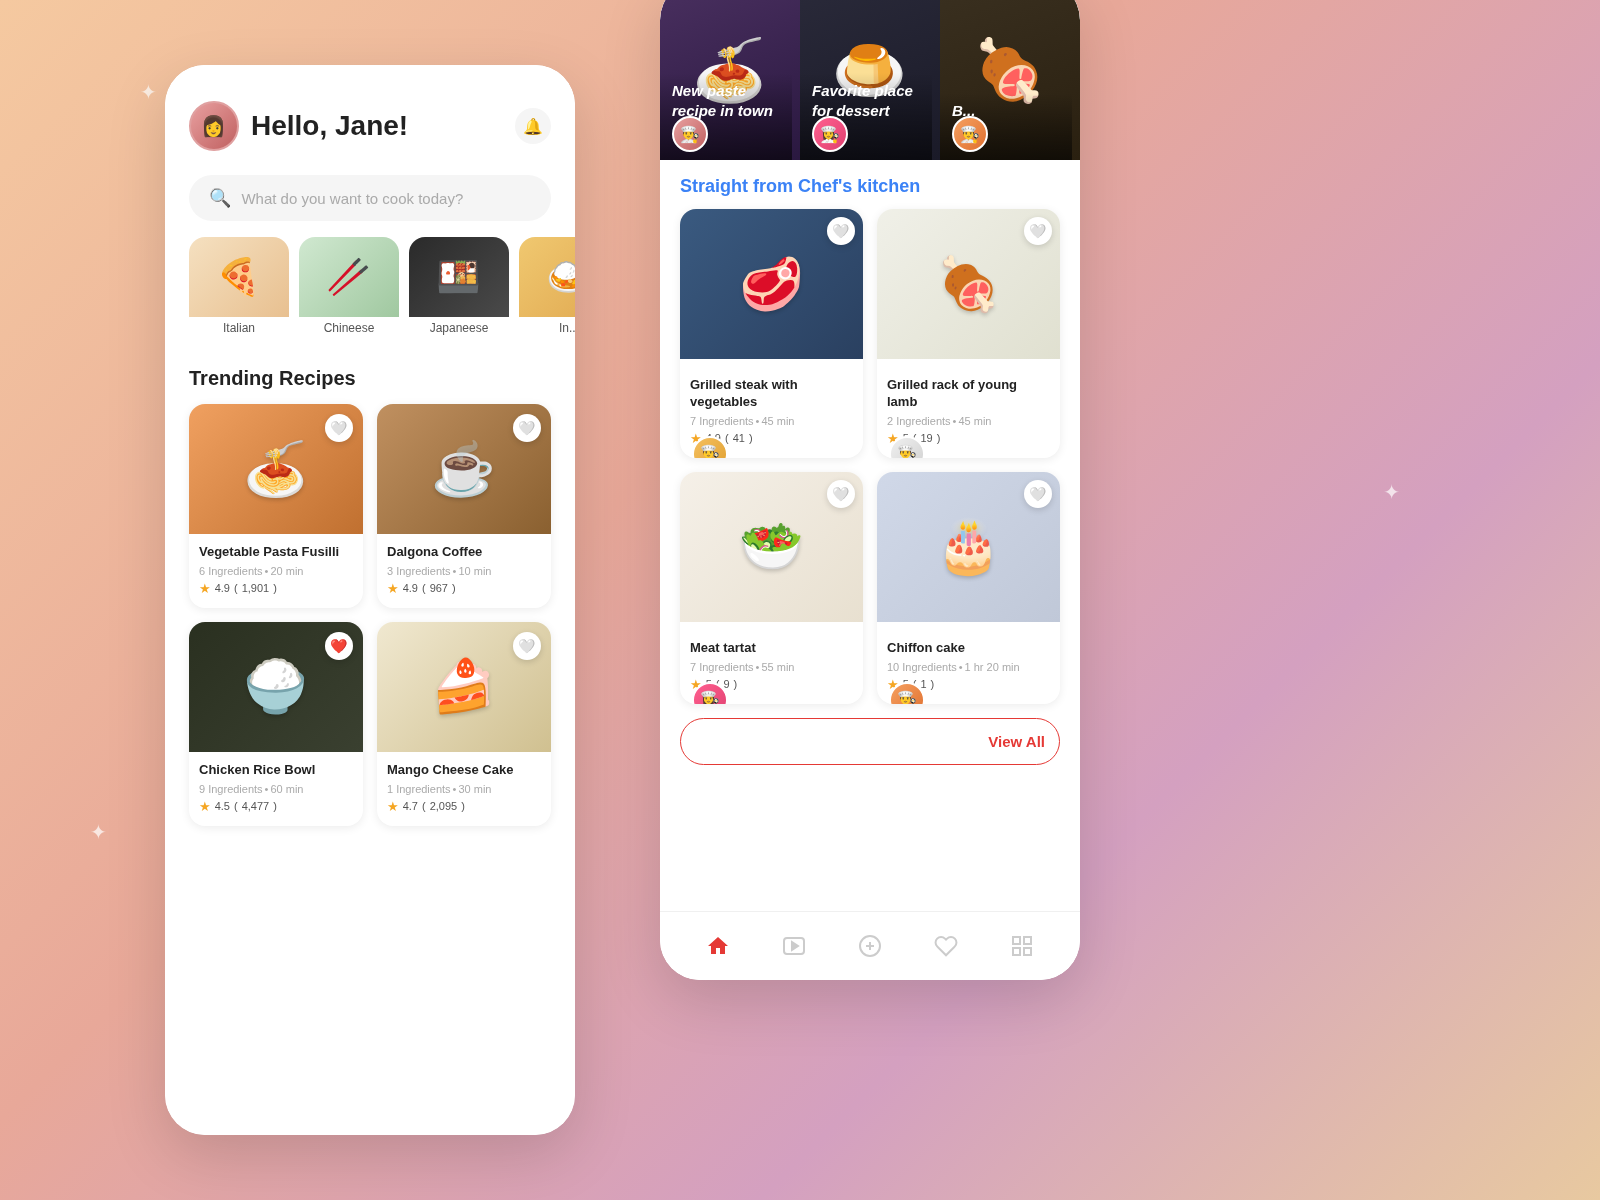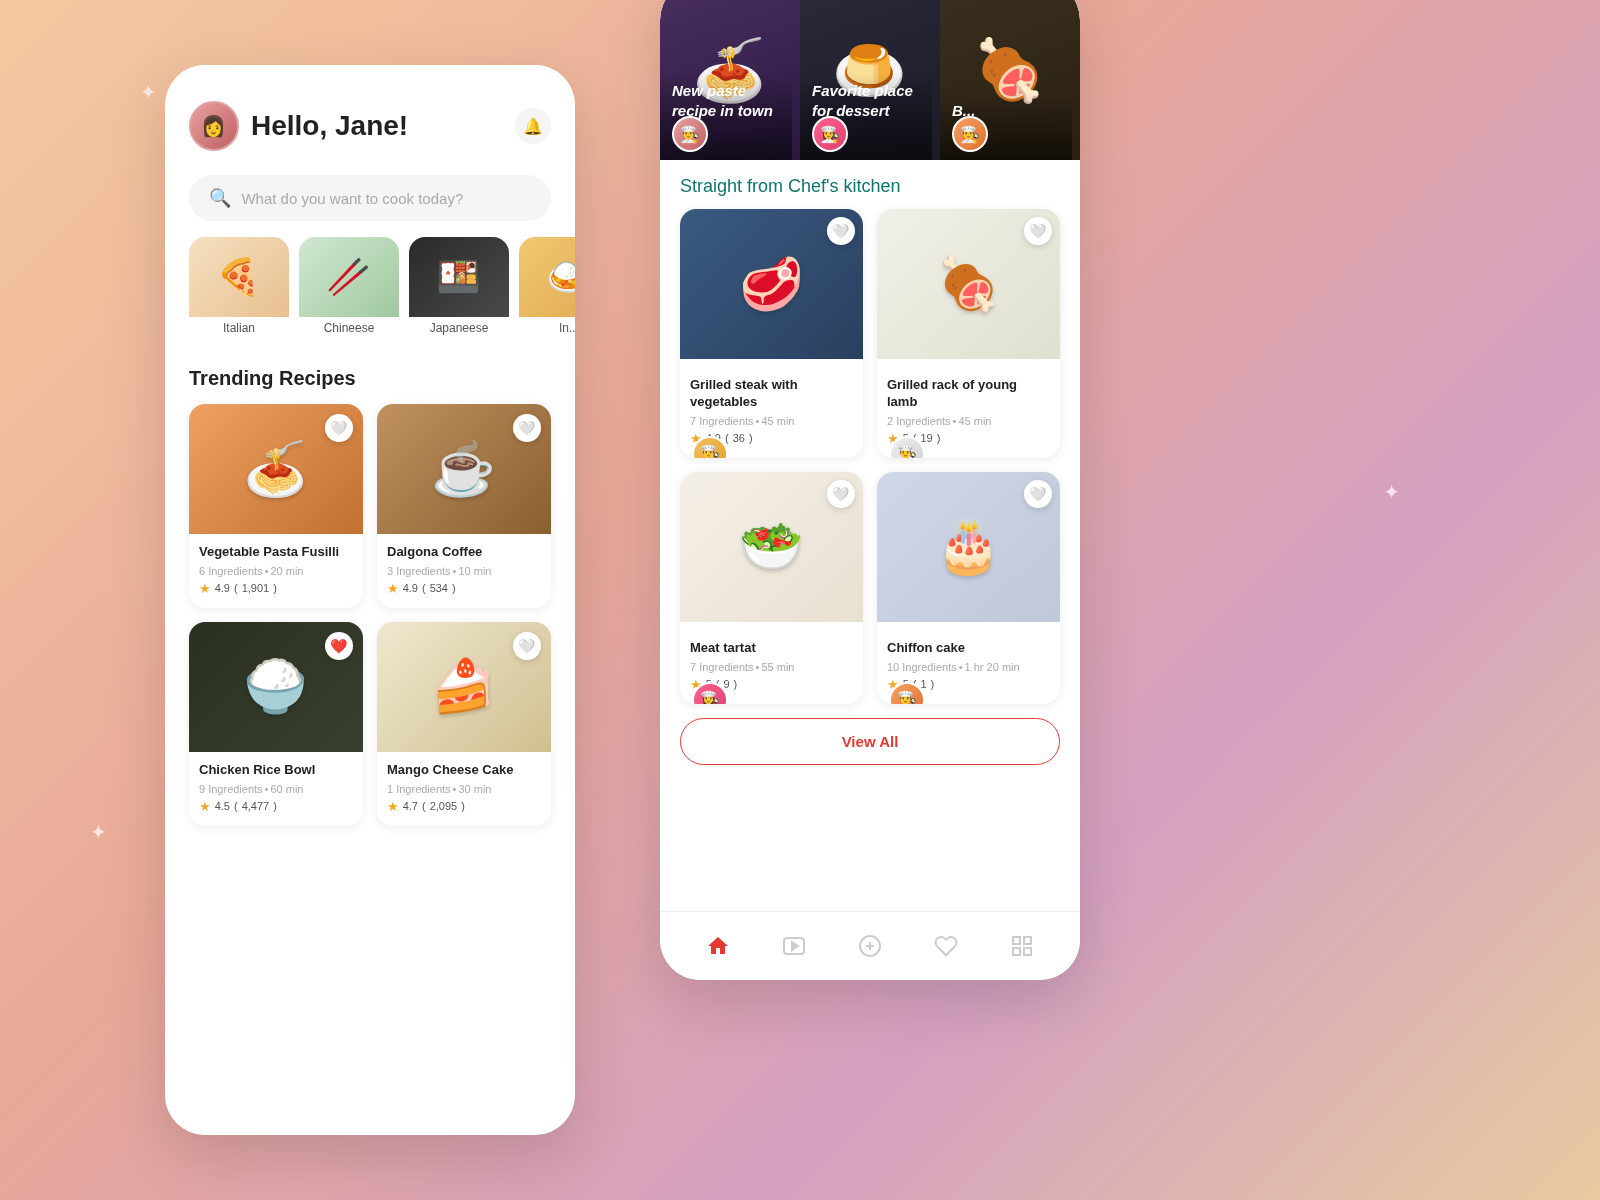--- a/index.html
+++ b/index.html
@@ -264,22 +264,22 @@
       align-items: center;
       justify-content: center;
       font-size: 16px;
     }
     .right-body {
       padding: 0 20px;
       background: white;
     }
     .chefs-section-title {
       font-size: 18px;
-      font-weight: 400;
-      color: #0f766e;
+      font-weight: 700;
+      color: #3b82f6;
       padding: 16px 0 12px;
     }
     .chef-recipes-grid {
       display: grid;
       grid-template-columns: 1fr 1fr;
       gap: 14px;
       margin-bottom: 14px;
     }
     .chef-recipe-card {
       background: white;
@@ -332,21 +332,21 @@
     .view-all-btn {
       width: 100%;
       padding: 14px;
       border: 1.5px solid #e53935;
       border-radius: 30px;
       background: white;
       color: #e53935;
       font-size: 15px;
       font-weight: 600;
       cursor: pointer;
-      text-align: center;
+      text-align: right;
       margin-bottom: 16px;
     }
     
     .bottom-nav {
       display: flex;
       justify-content: space-around;
       align-items: center;
       padding: 14px 20px;
       background: white;
       border-top: 1px solid #f0f0f0;
@@ -458,21 +458,21 @@
           </div>
         <div class="recipe-info">
           <div class="recipe-name">Dalgona Coffee</div>
           <div class="recipe-meta">
             <span>3 Ingredients</span><span class="dot">•</span><span>10 min</span>
           </div>
           <div class="recipe-rating">
             <span class="star">★</span>
             <span>4.9</span>
             <span>(</span>
-              <span>534</span>
+              <span>967</span>
               <span>)</span>
           </div>
         </div>
       </div>
 
       <div class="recipe-card">
         <div class="recipe-img food-bowl">
           <span class="food-emoji">🍚</span>
         </div>
         <div class="heart-btn">
@@ -561,21 +561,21 @@
           <div class="chef-avatar-card">👨‍🍳</div>
           <div class="chef-recipe-info">
             <div class="recipe-name">Grilled steak with vegetables</div>
             <div class="recipe-meta">
               <span>7 Ingredients</span><span class="dot">•</span><span>45 min</span>
             </div>
             <div class="recipe-rating">
               <span class="star">★</span>
               <span>4.9</span>
               <span>(</span>
-                <span>36</span>
+                <span>41</span>
                 <span>)</span>
             </div>
           </div>
         </div>
 
         <div class="chef-recipe-card">
           <div class="chef-recipe-img img-bg-2">
             <span class="food-emoji">🍖</span>
           </div>
           <div class="heart-btn" style="top:8px;right:8px;">

